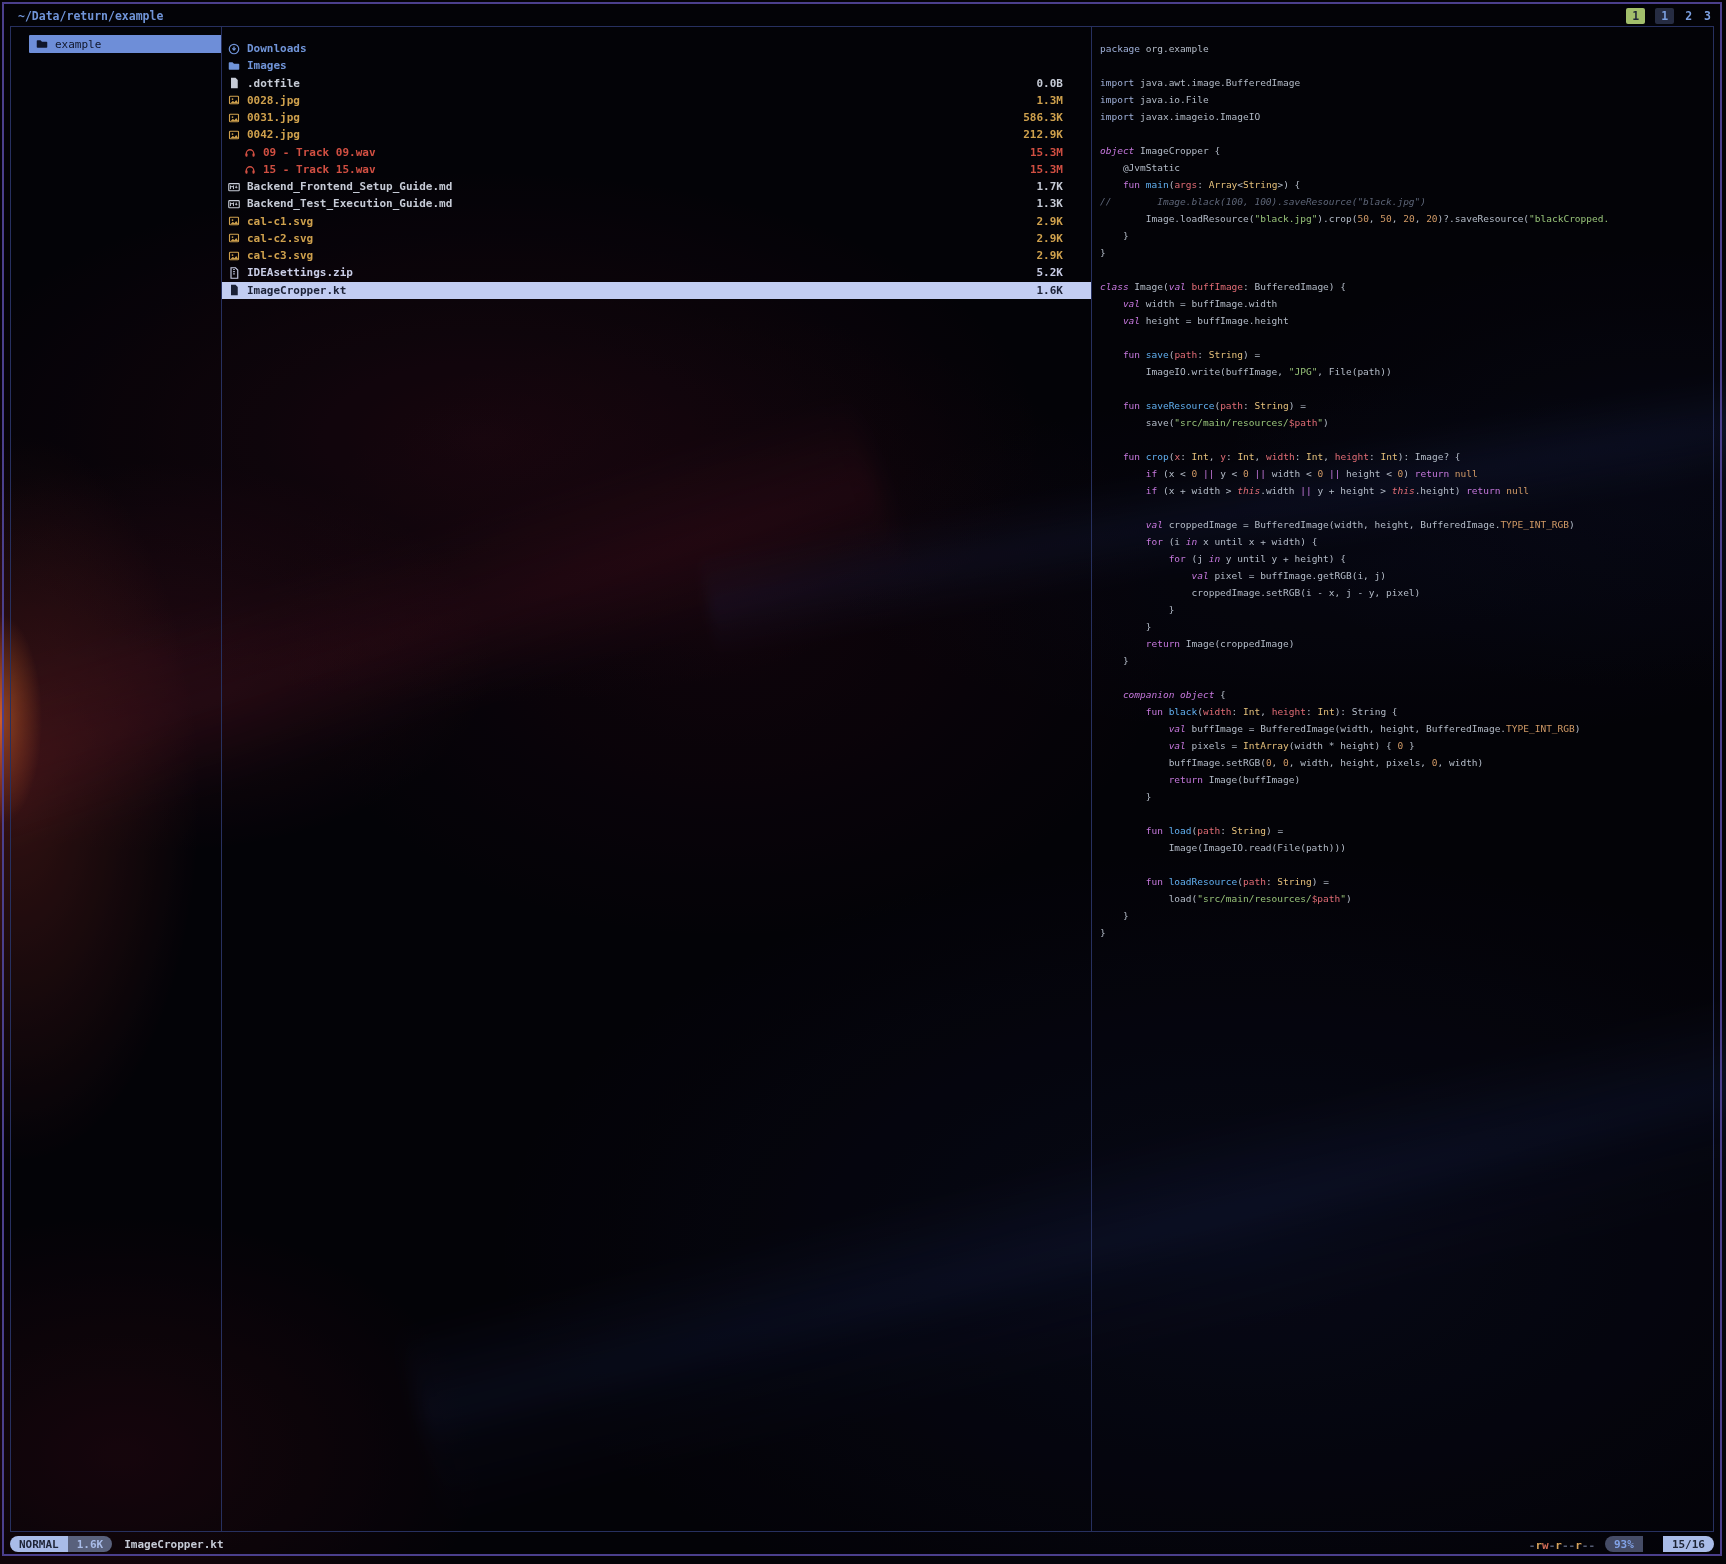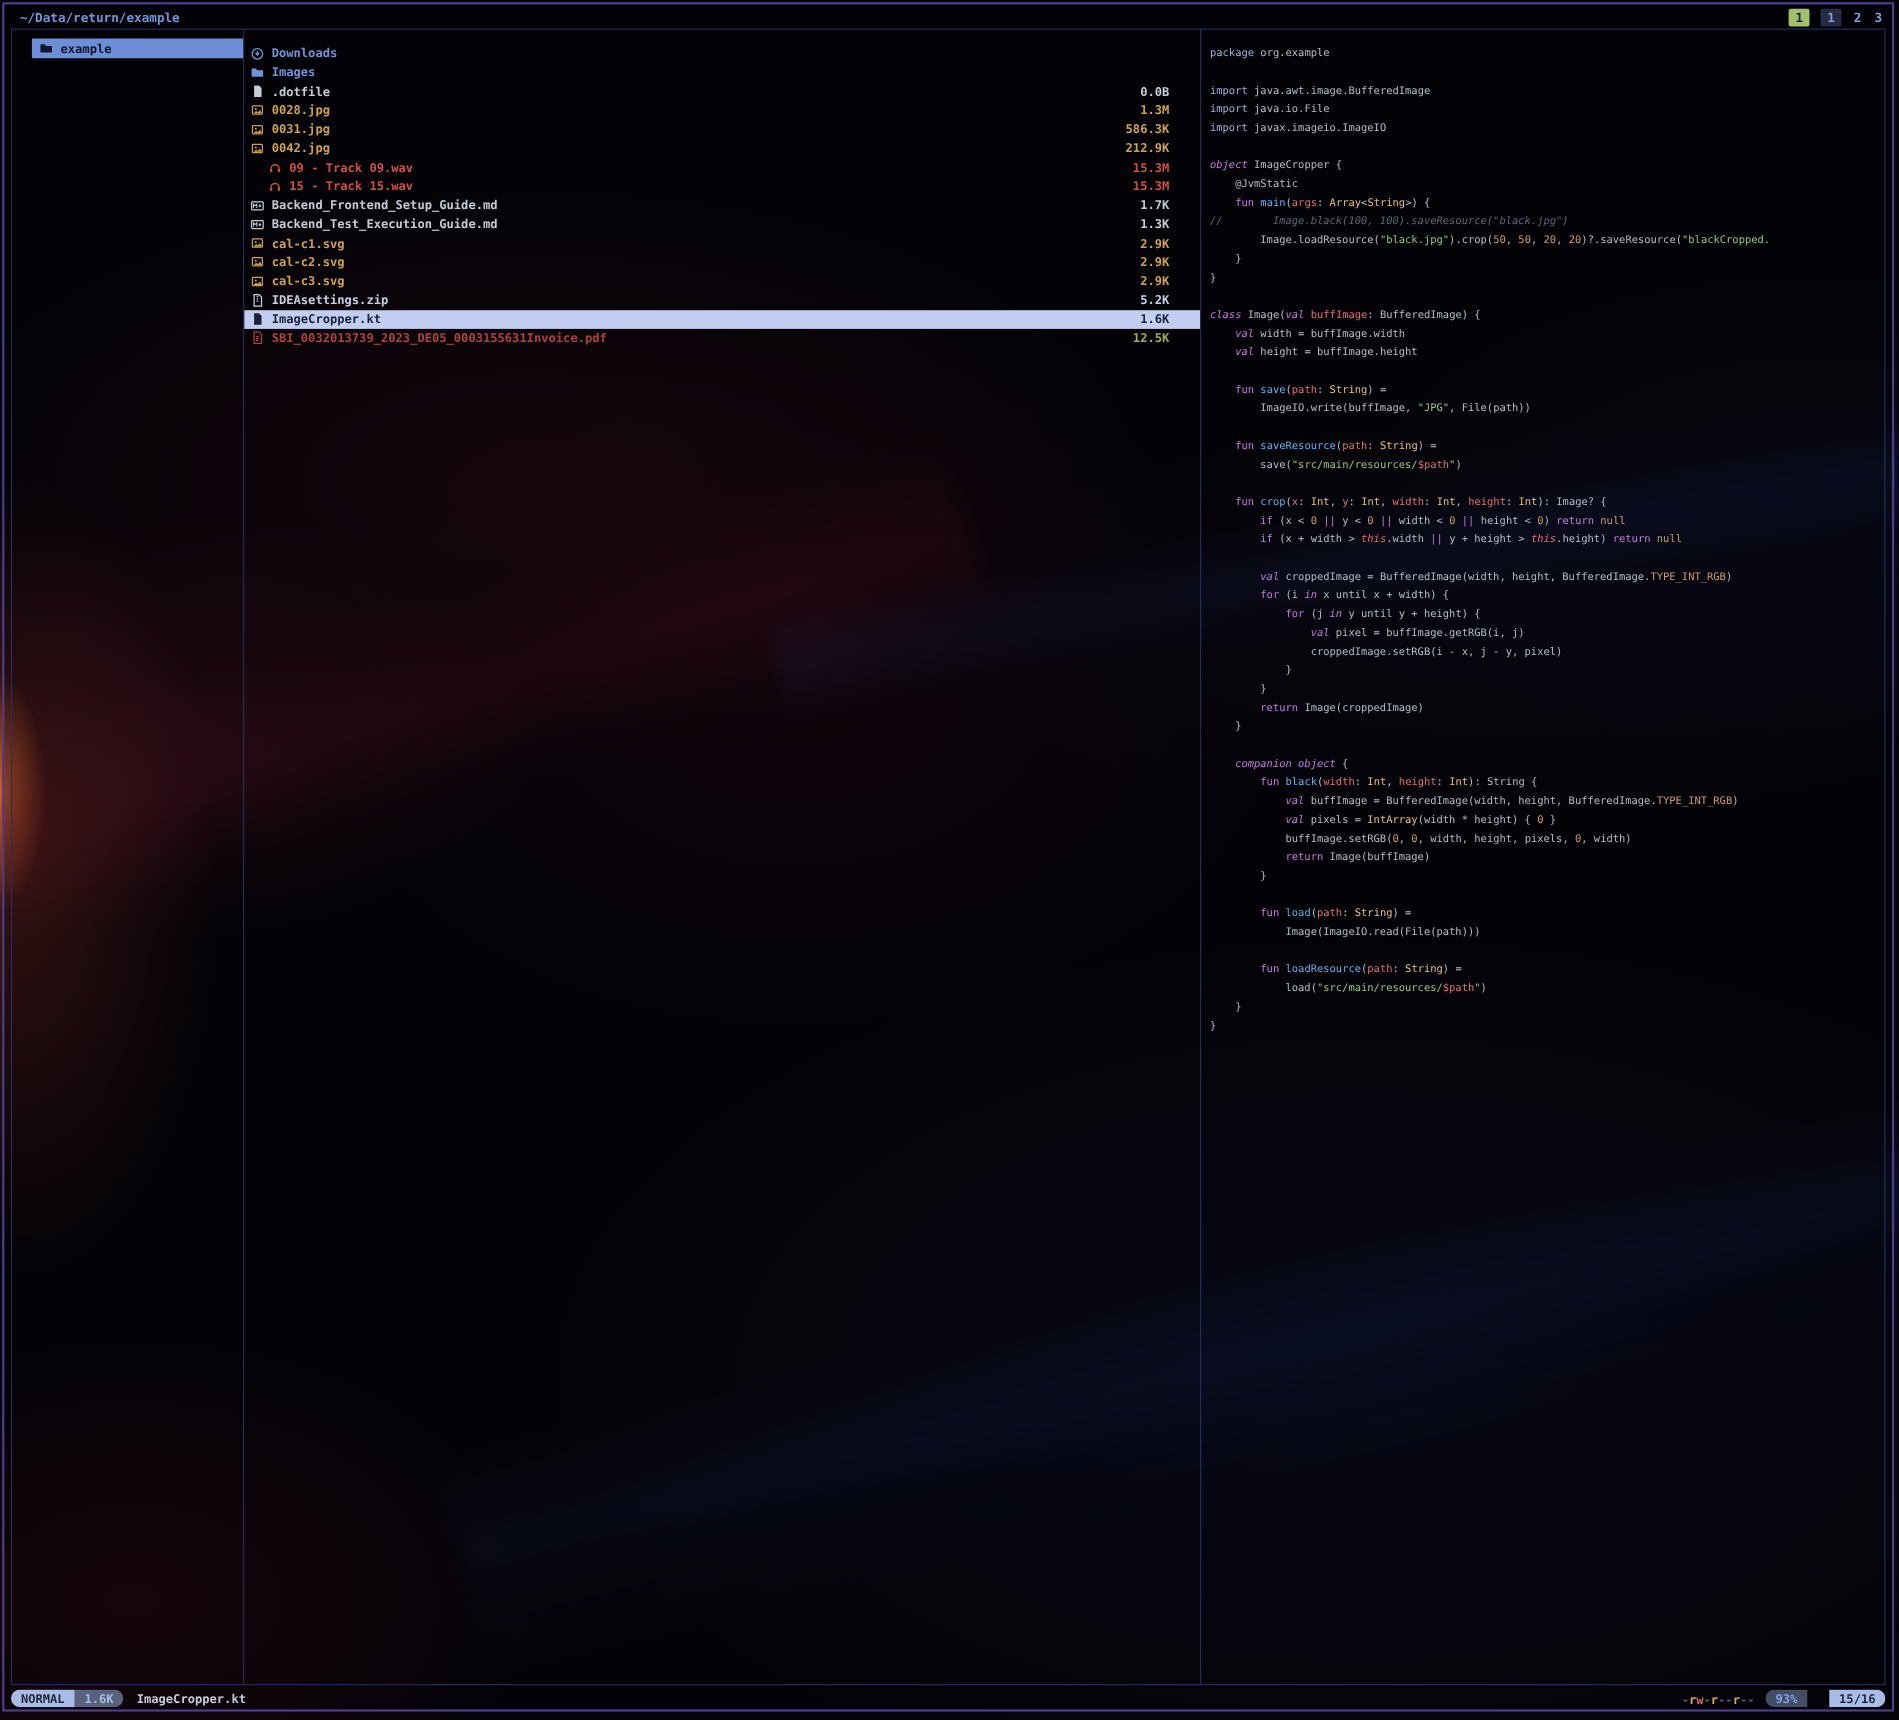--- a/index.html
+++ b/index.html
@@ -41,21 +41,21 @@
 
   
   #panebox{position:absolute;left:6px;top:22px;width:1702px;height:1504px;
     border:1px solid #27305f;}
   .vdivider{position:absolute;top:0;bottom:0;width:1px;background:#27305f;}
   #divider-1{left:210px;} #divider-2{left:1080px;}
 
   #parent-pane{position:absolute;left:0;top:0;width:210px;bottom:0;overflow:hidden;}
   .parent-row{margin:8px 0 0 18px;width:212px;height:18px;display:flex;align-items:center;
     gap:7px;padding-left:7px;box-sizing:border-box;background:#6e8ed8;color:#10162a;
-    font-size:11px;font-weight:bold;border-radius:1px;}
+    font-size:11px;font-weight:normal;border-radius:1px;}
   .parent-row .icon{color:#10162a;}
 
   #file-pane{position:absolute;left:211px;top:13px;width:869px;bottom:0;overflow:hidden;
     font-size:11px;font-weight:bold;}
   .file-row{height:17.25px;display:flex;align-items:center;padding:0 28px 0 6px;box-sizing:border-box;}
   .file-row .name{margin-left:7px;white-space:pre;}
   .file-row .spacer{flex:1;}
   .file-row.selected{background:#c2cdf2;}
   .file-row.selected .name,.file-row.selected .size,.file-row.selected .icon{color:#1b2136 !important;}
 
@@ -288,31 +288,20 @@
           <div class="file-row selected">
             <span class="icon c-white">
               <svg viewBox="0 0 16 16" fill="currentColor">
                 <path d="M4 1h6l3 3v11H4z"></path>
               </svg>
             </span>
             <span class="name c-white">ImageCropper.kt</span>
             <span class="spacer"></span>
             <span class="size c-white">1.6K</span>
           </div>
-          <div class="file-row">
-            <span class="icon c-darkred">
-              <svg viewBox="0 0 16 16" fill="currentColor">
-                <path d="M4 1h6l3 3v11H4z" fill="none" stroke="currentColor" stroke-width="1.5"></path>
-                <path d="M6 6.5h4M6 9h4M6 11.5h3" fill="none" stroke="currentColor" stroke-width="1.3"></path>
-              </svg>
-            </span>
-            <span class="name c-darkred">SBI_0032013739_2023_DE05_0003155631Invoice.pdf</span>
-            <span class="spacer"></span>
-            <span class="size c-green">12.5K</span>
-          </div>
         </div>
       <div id="preview-pane">
           <div class="cl"><span class="kw">package</span><span class="d"> org.example</span></div>
           <div class="cl">&nbsp;</div>
           <div class="cl"><span class="kw">import</span><span class="d"> java.awt.image.BufferedImage</span></div>
           <div class="cl"><span class="kw">import</span><span class="d"> java.io.File</span></div>
           <div class="cl"><span class="kw">import</span><span class="d"> javax.imageio.ImageIO</span></div>
           <div class="cl">&nbsp;</div>
           <div class="cl"><span class="kpi">object</span><span class="d"> ImageCropper {</span></div>
           <div class="cl"><span class="d">    @JvmStatic</span></div>

